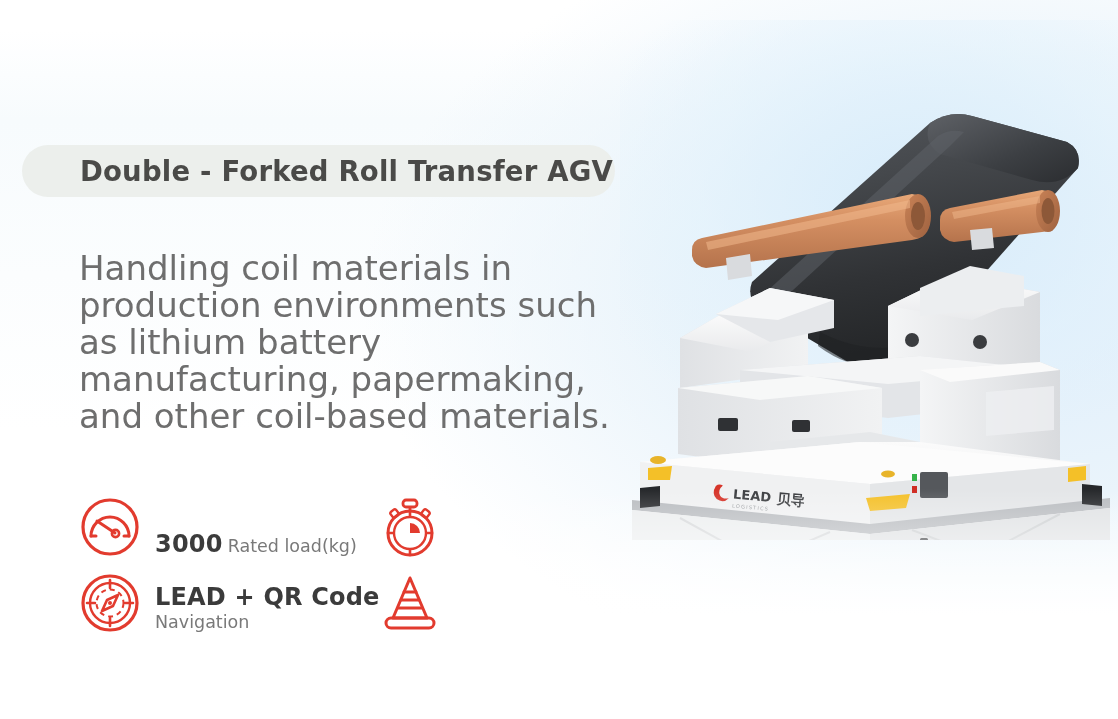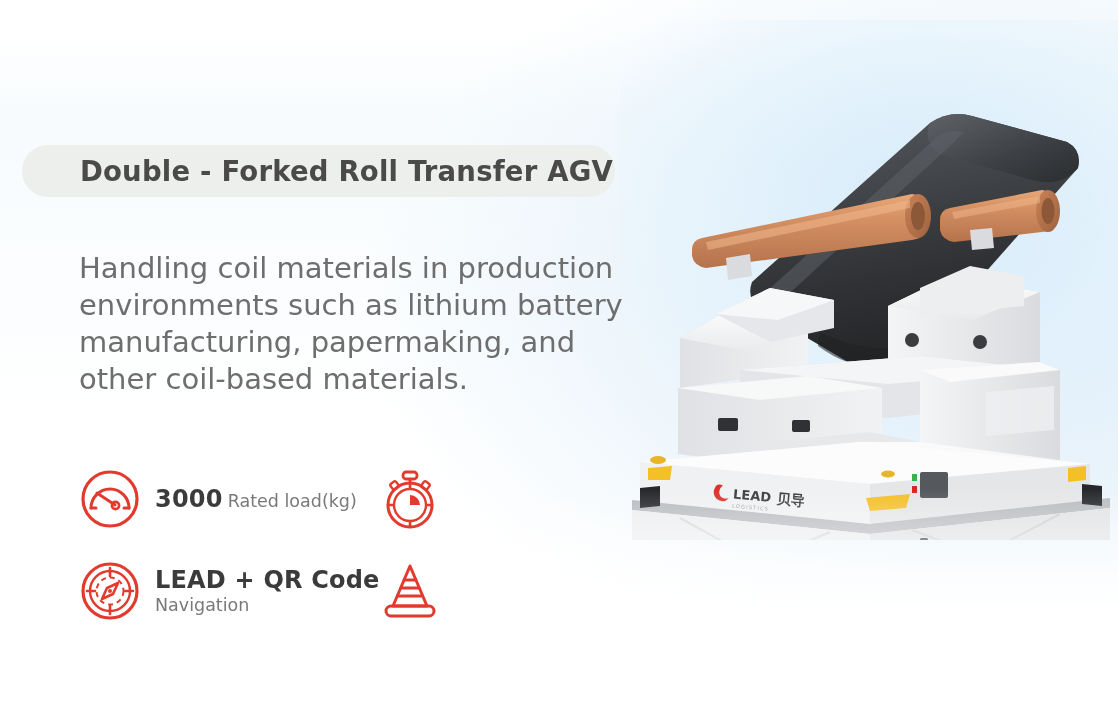--- a/index.html
+++ b/index.html
@@ -66,21 +66,21 @@
     color: #4a4a48;
     font-family: "DejaVu Sans", sans-serif;
   }
 
   
   .desc {
     position: absolute;
     left: 79px;
     top: 250px;
     width: 566px;
-    font-size: 29px;
+    font-size: 34px;
     line-height: 37px;
     color: #6e6e6e;
     font-family: "DejaVu Sans", sans-serif;
     font-weight: 400;
   }
 
   
   .specs {
     position: absolute;
     left: 79px;
@@ -88,21 +88,22 @@
     width: 570px;
   }
   .spec-row {
     display: flex;
     flex-direction: row;
   }
   .spec-row.row1 { height: 120px; }
   .spec-cell {
     display: flex;
     flex-direction: row;
-    align-items: center;
+    align-items: flex-end;
+    margin-top: 12px;
   }
   .spec-cell.c1 { width: 300px; }
   .spec-cell.c2 { width: 270px; }
   .spec-icon {
     width: 62px;
     height: 62px;
     flex: 0 0 62px;
     margin-top: 2px;
   }
   .spec-icon svg { display: block; }

